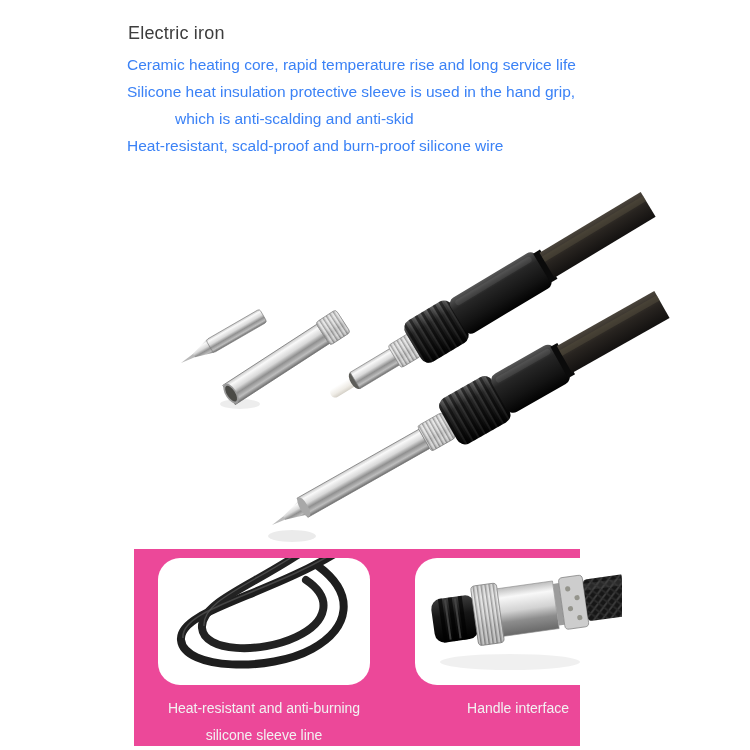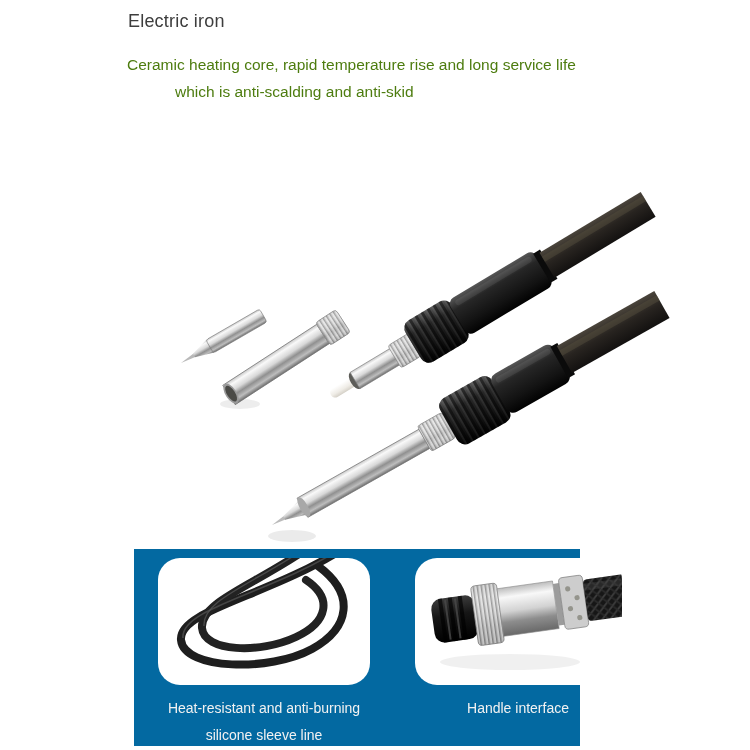--- a/index.html
+++ b/index.html
@@ -1,30 +1,30 @@
 <!DOCTYPE html>
 <html><head>
 <meta charset="utf-8">
 <style>
   html,body{margin:0;padding:0;background:#ffffff;}
   #stage{
     position:relative;width:750px;height:750px;background:#ffffff;
     font-family:"Liberation Sans","DejaVu Sans",sans-serif;overflow:hidden;
   }
   .page-title{
-    position:absolute;left:128px;top:10px;font-size:18px;line-height:22px;
+    position:absolute;left:128px;top:22px;font-size:18px;line-height:22px;
     color:#3d3d3d;letter-spacing:0.2px;
   }
-  .desc{position:absolute;left:127px;top:51px;color:#4d7c0f;font-size:15.5px;line-height:27px;}
+  .desc{position:absolute;left:127px;top:51px;color:#3b82f6;font-size:15.5px;line-height:27px;}
   .desc .line{white-space:nowrap;}
   .desc .line.indent{padding-left:6px;margin-left:42px;}
   .figure{position:absolute;left:0;top:180px;width:750px;height:380px;}
   .panel{
     position:absolute;left:134px;top:549px;width:446px;height:197px;
-    background:#0369a1;
+    background:#ec4899;
   }
   .card{
     position:absolute;top:9px;height:127px;background:#ffffff;border-radius:22px;
     overflow:hidden;
   }
   .card.left{left:24px;width:212px;}
   .card.right{left:281px;width:207px;}
   .caption{
     position:absolute;top:146px;color:#f2f2f2;font-size:14px;line-height:27px;
     text-align:center;
@@ -35,21 +35,23 @@
 </style>
 </head>
 <body>
 
 <div id="stage">
 
   <div class="page-title">Electric iron</div>
 
   <div class="desc">
     <div class="line">Ceramic heating core, rapid temperature rise and long service life</div>
+    <div class="line">Silicone heat insulation protective sleeve is used in the hand grip,</div>
     <div class="line indent">which is anti-scalding and anti-skid</div>
+    <div class="line">Heat-resistant, scald-proof and burn-proof silicone wire</div>
   </div>
 
   <svg class="figure" viewBox="0 180 750 380" width="750" height="380">
     <defs>
       <linearGradient id="chromeV" x1="0" y1="0" x2="0" y2="1">
         <stop offset="0" stop-color="#c9c9c9"></stop>
         <stop offset="0.16" stop-color="#f9f9f9"></stop>
         <stop offset="0.42" stop-color="#d8d8d8"></stop>
         <stop offset="0.62" stop-color="#909090"></stop>
         <stop offset="0.82" stop-color="#bdbdbd"></stop>

